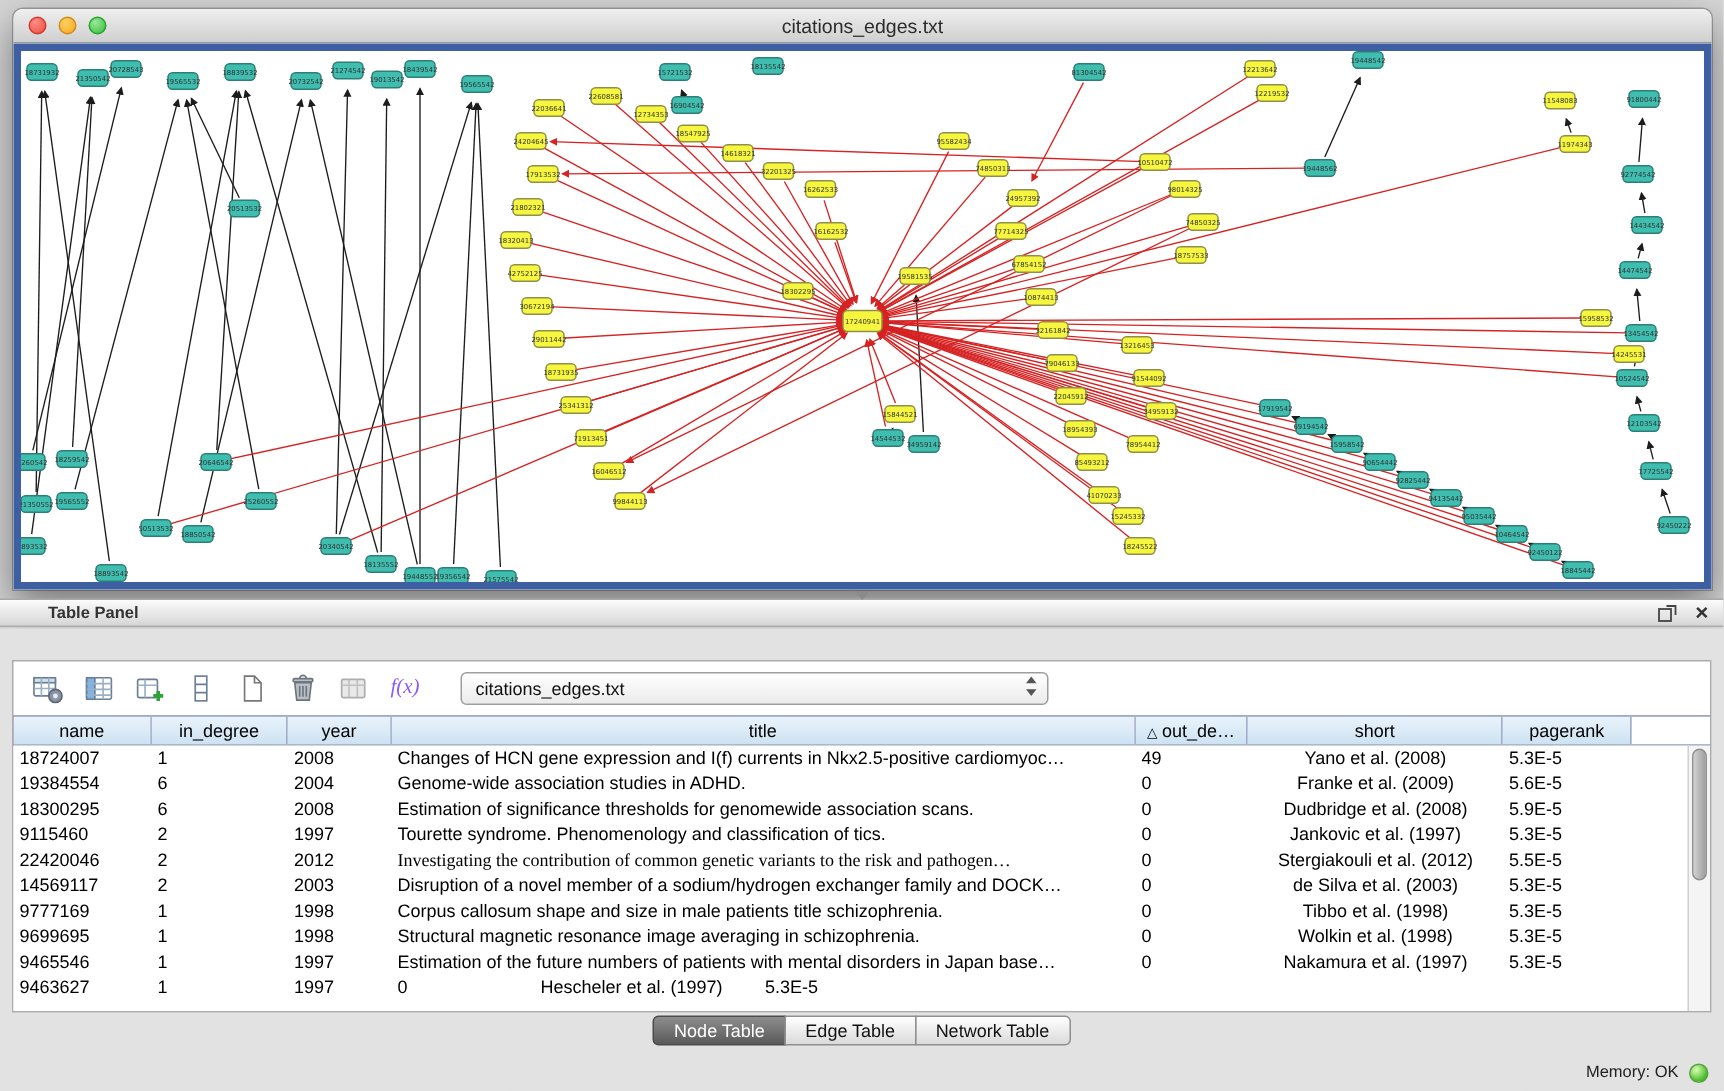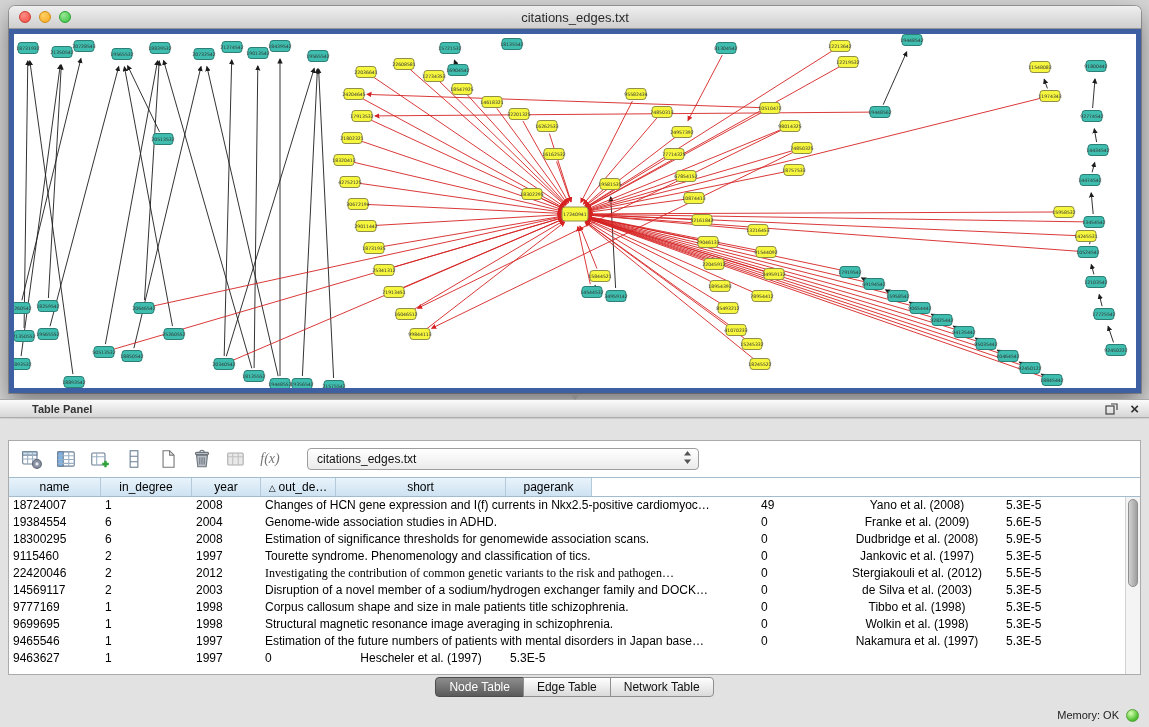--- a/index.html
+++ b/index.html
@@ -38,21 +38,21 @@
   .panel-actions{margin-left:auto;margin-right:10px;display:flex;align-items:center;gap:12px;}
   .close-btn{font-size:15px;font-weight:bold;color:#333;line-height:12px;cursor:default;}
   .float-btn{display:flex;align-items:center;}
 
   .panel-body{position:absolute;left:0;top:419px;width:100%;height:308px;background:#e2e2e2;}
   .inset{position:absolute;left:8px;top:21px;width:1131px;height:233px;background:#fff;
     border:1px solid #ababab;box-sizing:content-box;}
   .toolbar{position:absolute;top:0;left:0;width:100%;height:36px;display:flex;align-items:center;
     padding-left:10px;gap:8px;box-sizing:border-box;}
   .tbtn{width:26px;height:26px;display:flex;align-items:center;justify-content:center;border-radius:4px;}
-  .fx{font:italic 14px "Liberation Serif",serif;color:#737373;}
+  .fx{font:italic 14px "Liberation Serif",serif;color:#8b5cf6;}
   .combo{margin-left:16px;width:392px;height:22px;box-sizing:border-box;border:1px solid #9e9e9e;border-radius:4px;
     background:linear-gradient(#ffffff,#ebebeb);display:flex;align-items:center;padding:0 6px 0 9px;
     font-size:12px;color:#111;}
   .combo .val{flex:1;overflow:hidden;white-space:nowrap;}
 
   .tablewrap{position:absolute;top:36px;left:0;width:100%;bottom:0;}
   .thead{display:flex;height:20px;background:#701a75;border-top:1px solid #a3bccd;border-bottom:1px solid #a3bccd;box-sizing:border-box;}
   .th{box-sizing:border-box;background:linear-gradient(#e9f3fb,#cde2f2);border-right:1px solid #b3cadb;
     font-size:12px;color:#000;text-align:center;line-height:18px;white-space:nowrap;overflow:hidden;flex:0 0 auto;}
   .th .sortglyph{font-size:9px;margin-right:3px;}
@@ -719,20 +719,21 @@
             </svg>
           </span>
         </div>
       </div>
 
       <div class="tablewrap">
         <div class="thead">
             <div class="th" style="width: 92px;">name</div>
             <div class="th" style="width: 91px;">in_degree</div>
             <div class="th" style="width: 69px;">year</div>
+            <div class="th" style="width: 496px;">title</div>
             <div class="th" style="width: 75px;"><span class="sortglyph">△</span>out_de…</div>
             <div class="th" style="width: 170px;">short</div>
             <div class="th" style="width: 86px;">pagerank</div>
             <div class="th filler"></div>
           </div>
         <div class="tbody">
             <div class="tr">
               <div class="td align-left" style="width: 92px;">18724007</div>
               <div class="td align-left" style="width: 91px;">1</div>
               <div class="td align-left" style="width: 69px;">2008</div>

